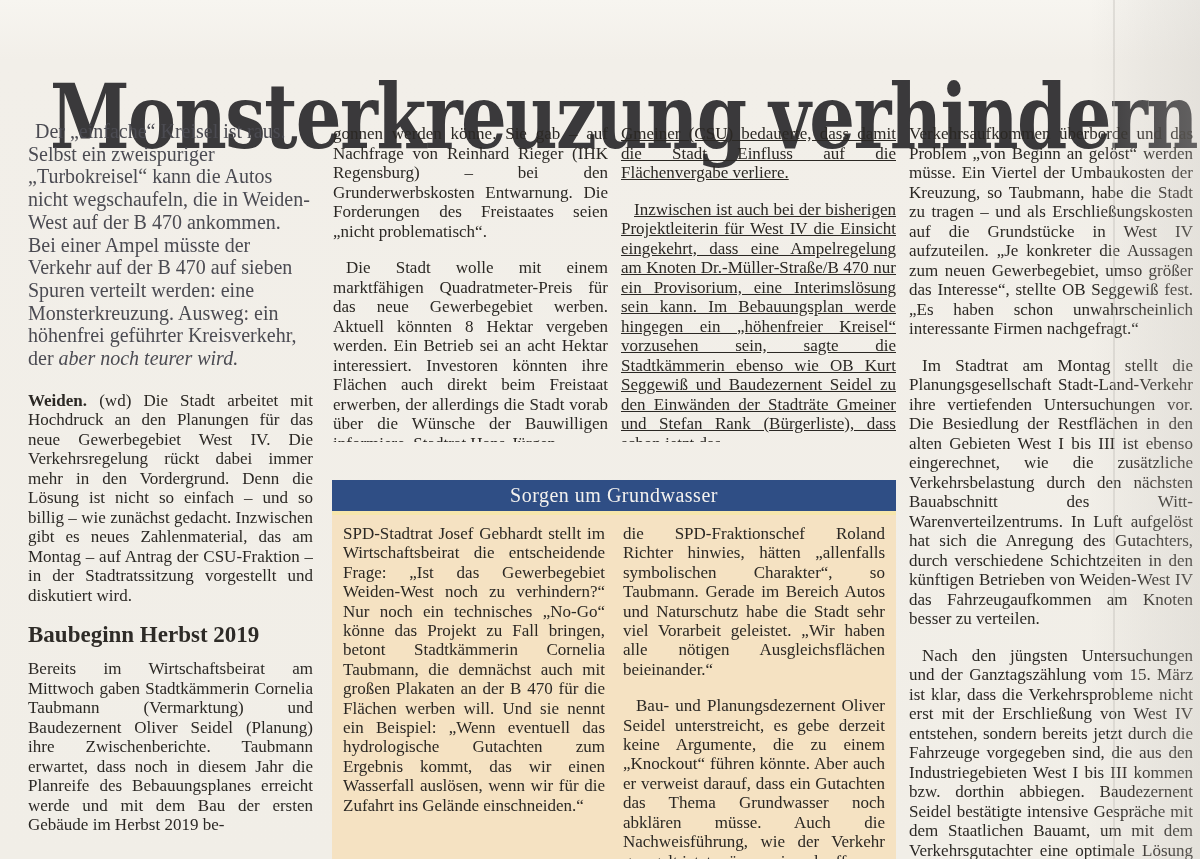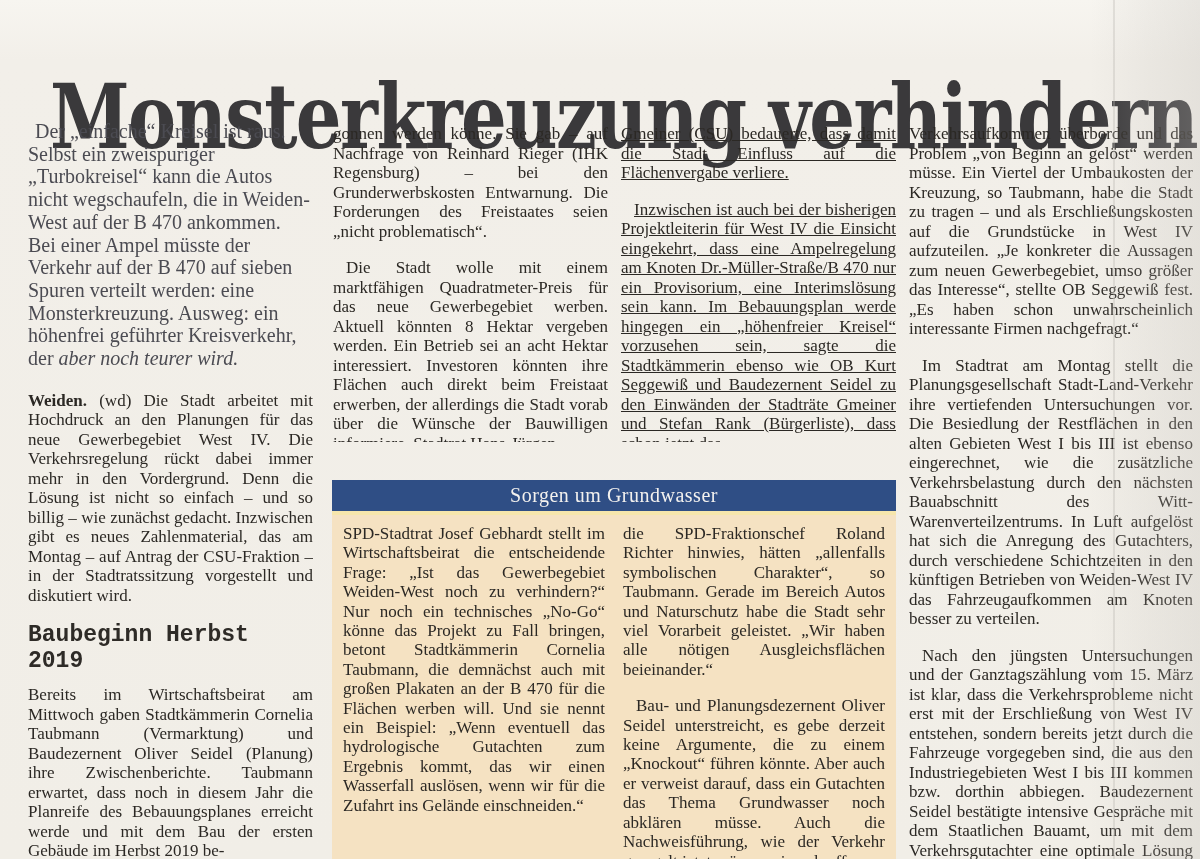--- a/index.html
+++ b/index.html
@@ -60,21 +60,20 @@
   }
   .lead .lead-italic { font-style: italic; }
   .dateline-location { font-weight: bold; }
   .subhead {
     font-size: 23px; line-height: 26px;
     font-weight: bold;
     color: #2e2b27;
     text-align: left;
     margin: 0 0 11px 0 !important;
     text-indent: 0;
-    font-family: Liberation Mono, monospace;
   }
   .infobox {
     position: absolute; left: 332px; top: 432px; width: 564px; height: 391px;
     background: #f5e2c2;
     margin-top: 48px;
   }
   .infobox-header {
     height: 31px;
     background: #2f4e85;
     color: #f3f1ee;

